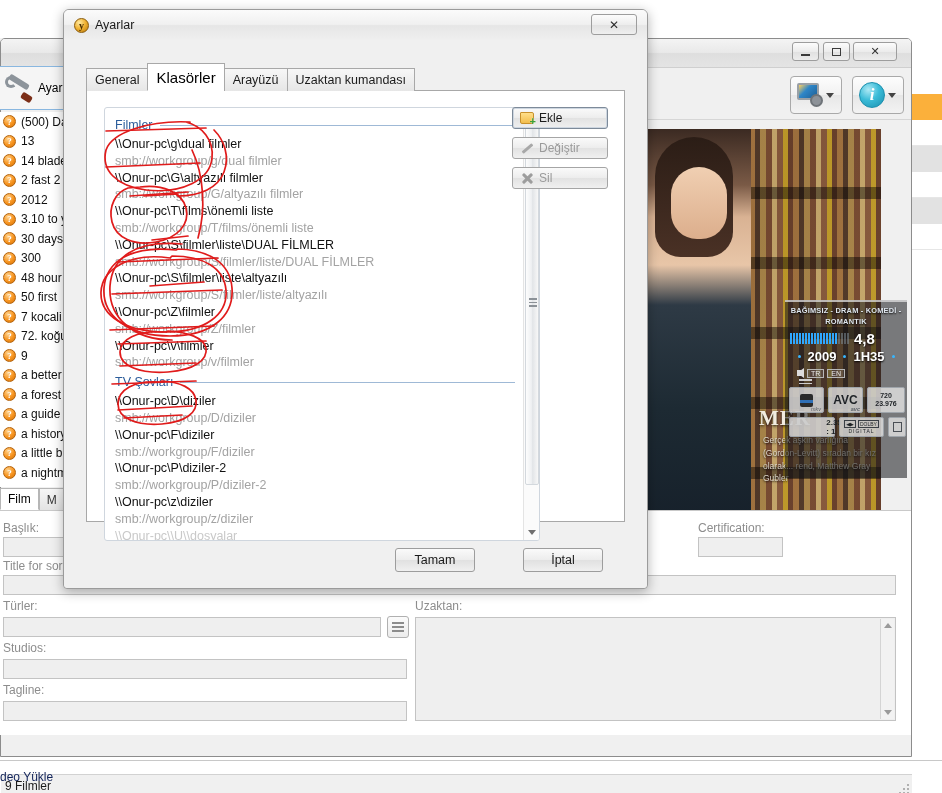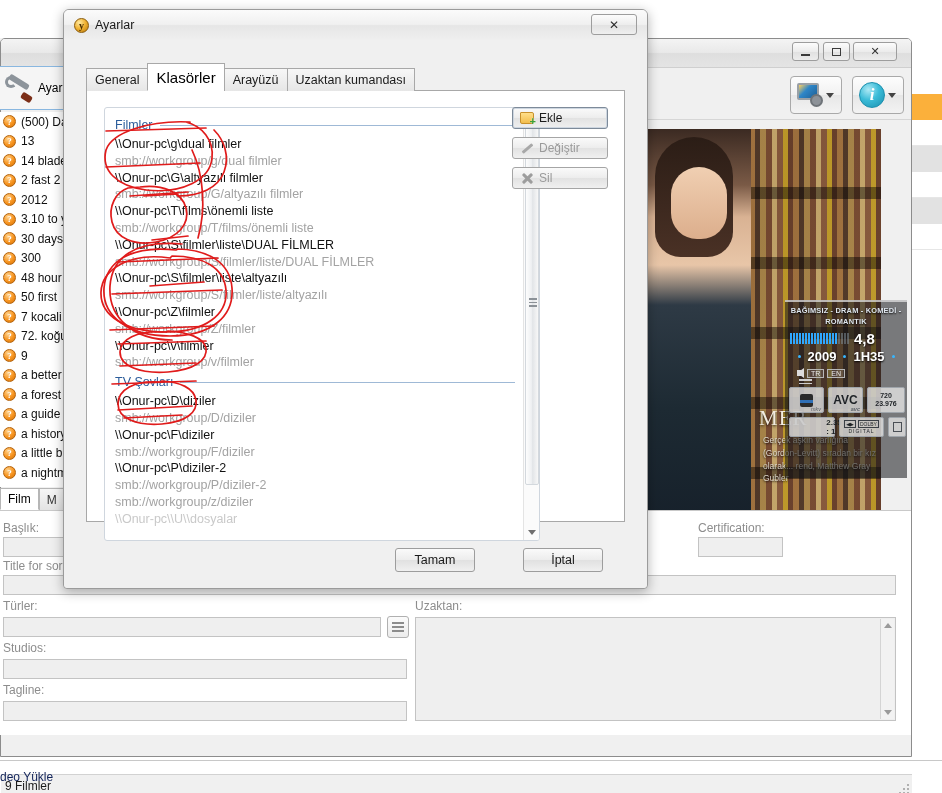--- a/index.html
+++ b/index.html
@@ -264,21 +264,21 @@
     border-radius: 40px 40px 26px 26px;
   }
   .person-face {
     position: absolute; left: 30px; top: 38px; width: 56px; height: 72px;
     background: linear-gradient(to bottom,#f0cfb2,#dcae8c);
     border-radius: 28px 28px 26px 26px;
   }
   .title-strip {
     position: absolute; left: 0px; bottom: 96px; width: 190px; height: 30px;
     color: #f2ece0; font-family: "Liberation Serif", serif;
-    font-size: 21px; font-weight: normal; letter-spacing: 1px;
+    font-size: 21px; font-weight: bold; letter-spacing: 1px;
     display: flex; align-items: center; padding-left: 118px;
     text-shadow: 0 1px 3px rgba(0,0,0,.9);
   }
   .subline {
     position: absolute; left: 122px; bottom: 44px; width: 118px;
     color: #ddd6c9; font-size: 8.5px; line-height: 1.5;
     text-shadow: 0 1px 2px rgba(0,0,0,.9);
   }
 
   
@@ -819,20 +819,21 @@
               <span>TV Şovları</span>
               <span class="rule"></span>
             </div>
 
             <div class="row-main">\\Onur-pc\D\diziler</div>
             <div class="row-sub">smb://workgroup/D/diziler</div>
             <div class="row-main">\\Onur-pc\F\diziler</div>
             <div class="row-sub">smb://workgroup/F/diziler</div>
             <div class="row-main">\\Onur-pc\P\diziler-2</div>
             <div class="row-sub">smb://workgroup/P/diziler-2</div>
+            <div class="row-main">\\Onur-pc\z\diziler</div>
             <div class="row-sub">smb://workgroup/z/diziler</div>
             <div class="row-main" style="color:#c9c9c9">\\Onur-pc\\U\\dosyalar</div>
           </div>
 
           <div class="lb-scroll">
             <span class="lb-arrow up"></span>
             <span class="lb-thumb">
               <span class="lb-grip">
                   <i></i>
                   <i></i>

